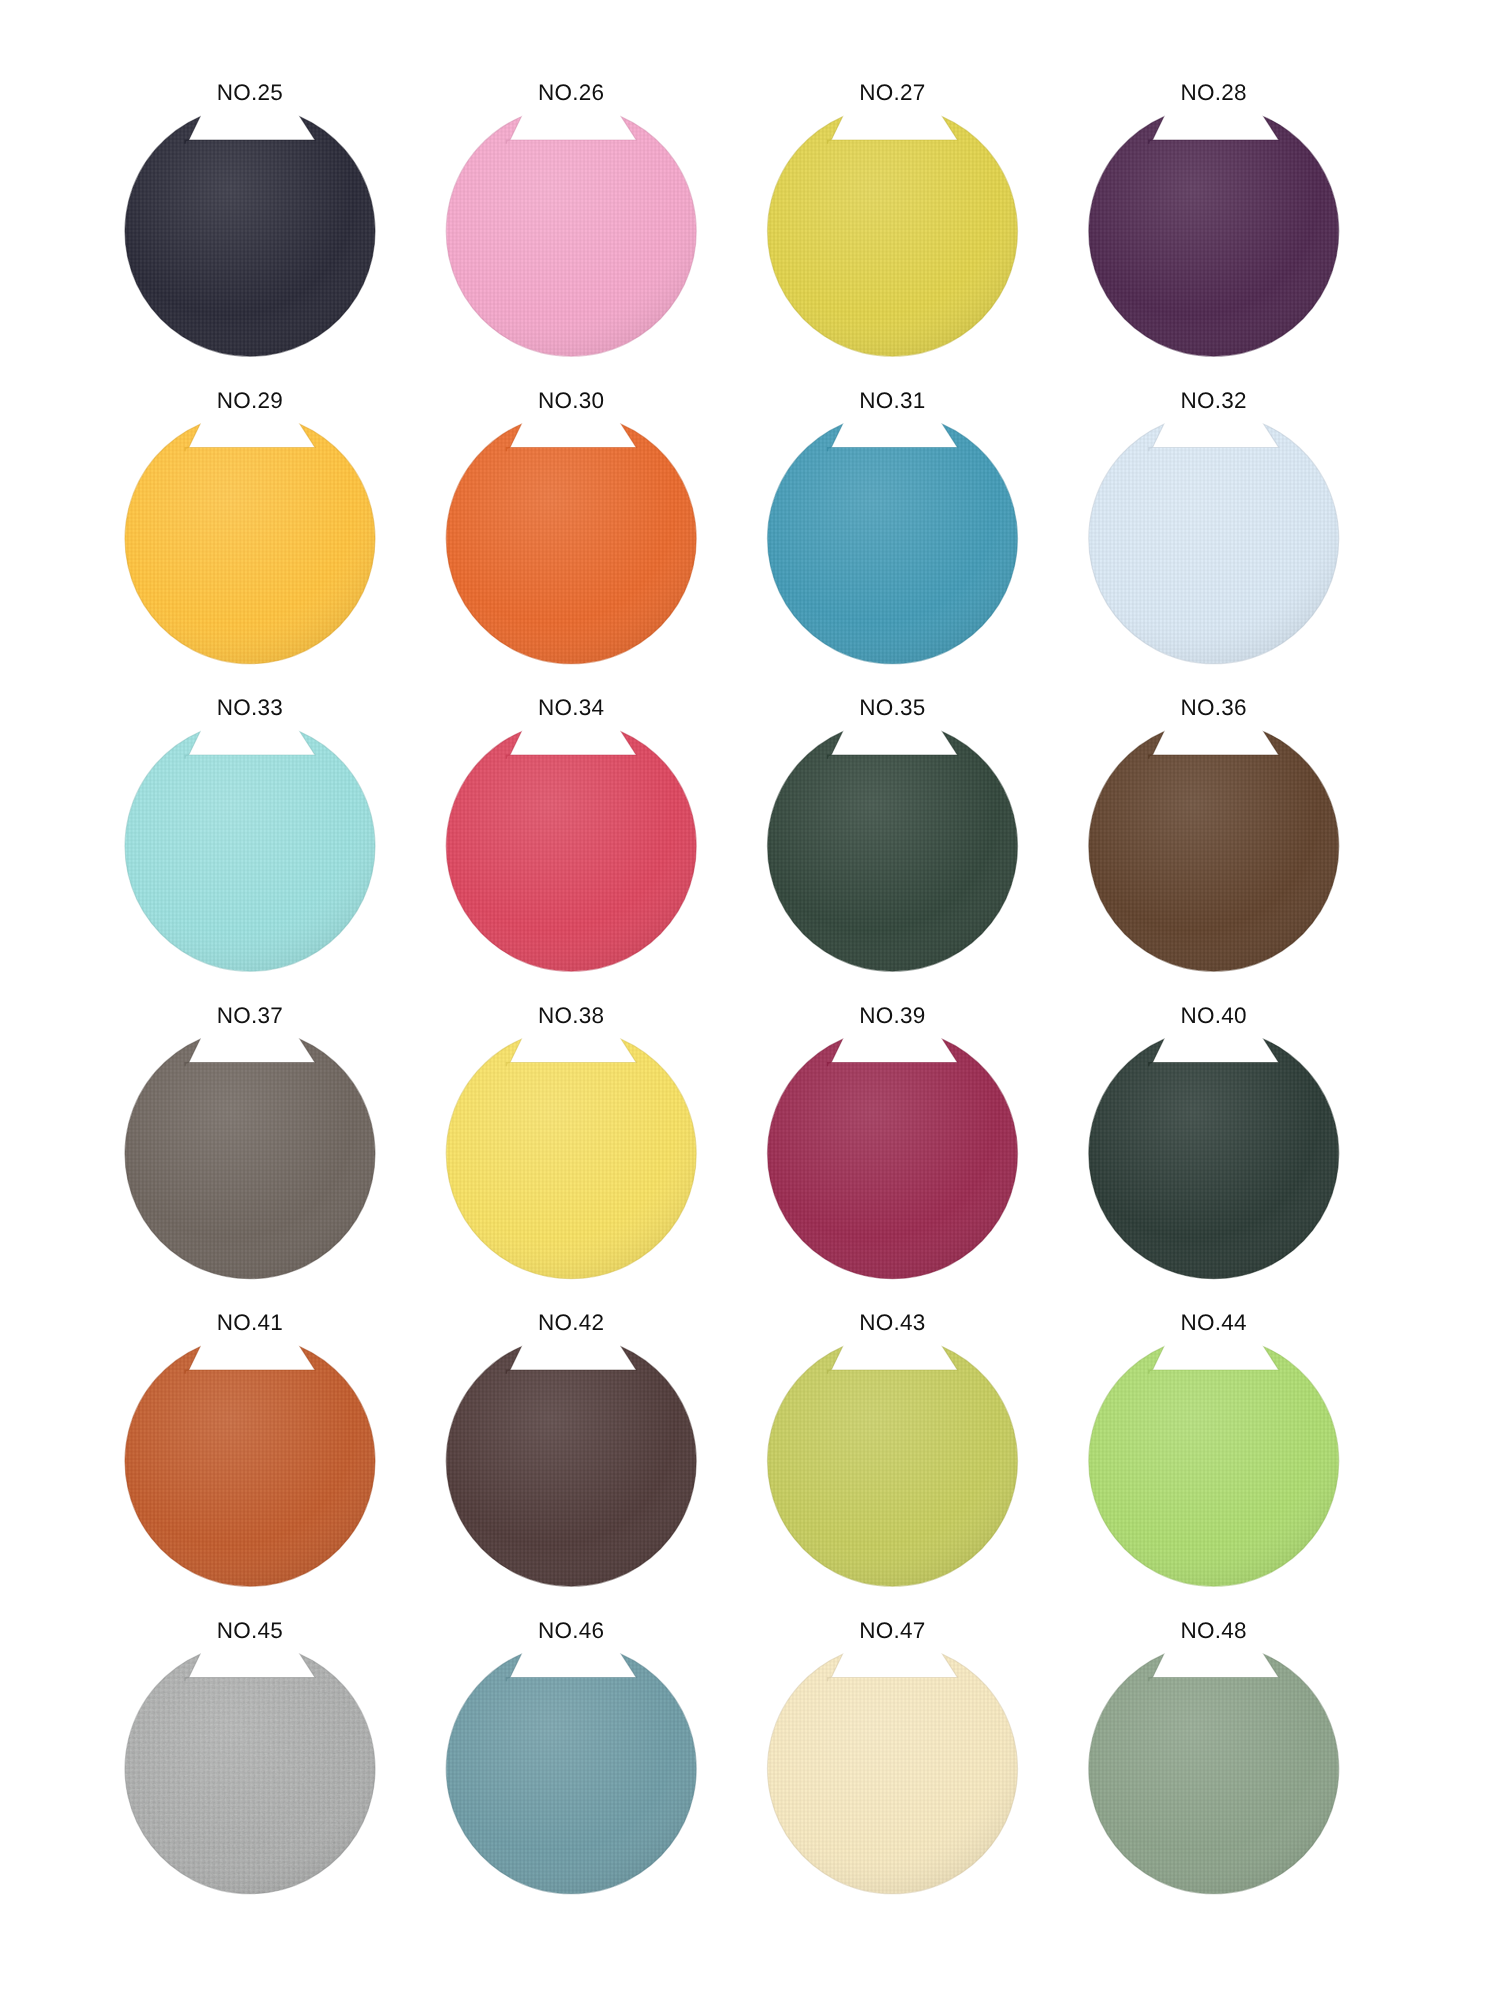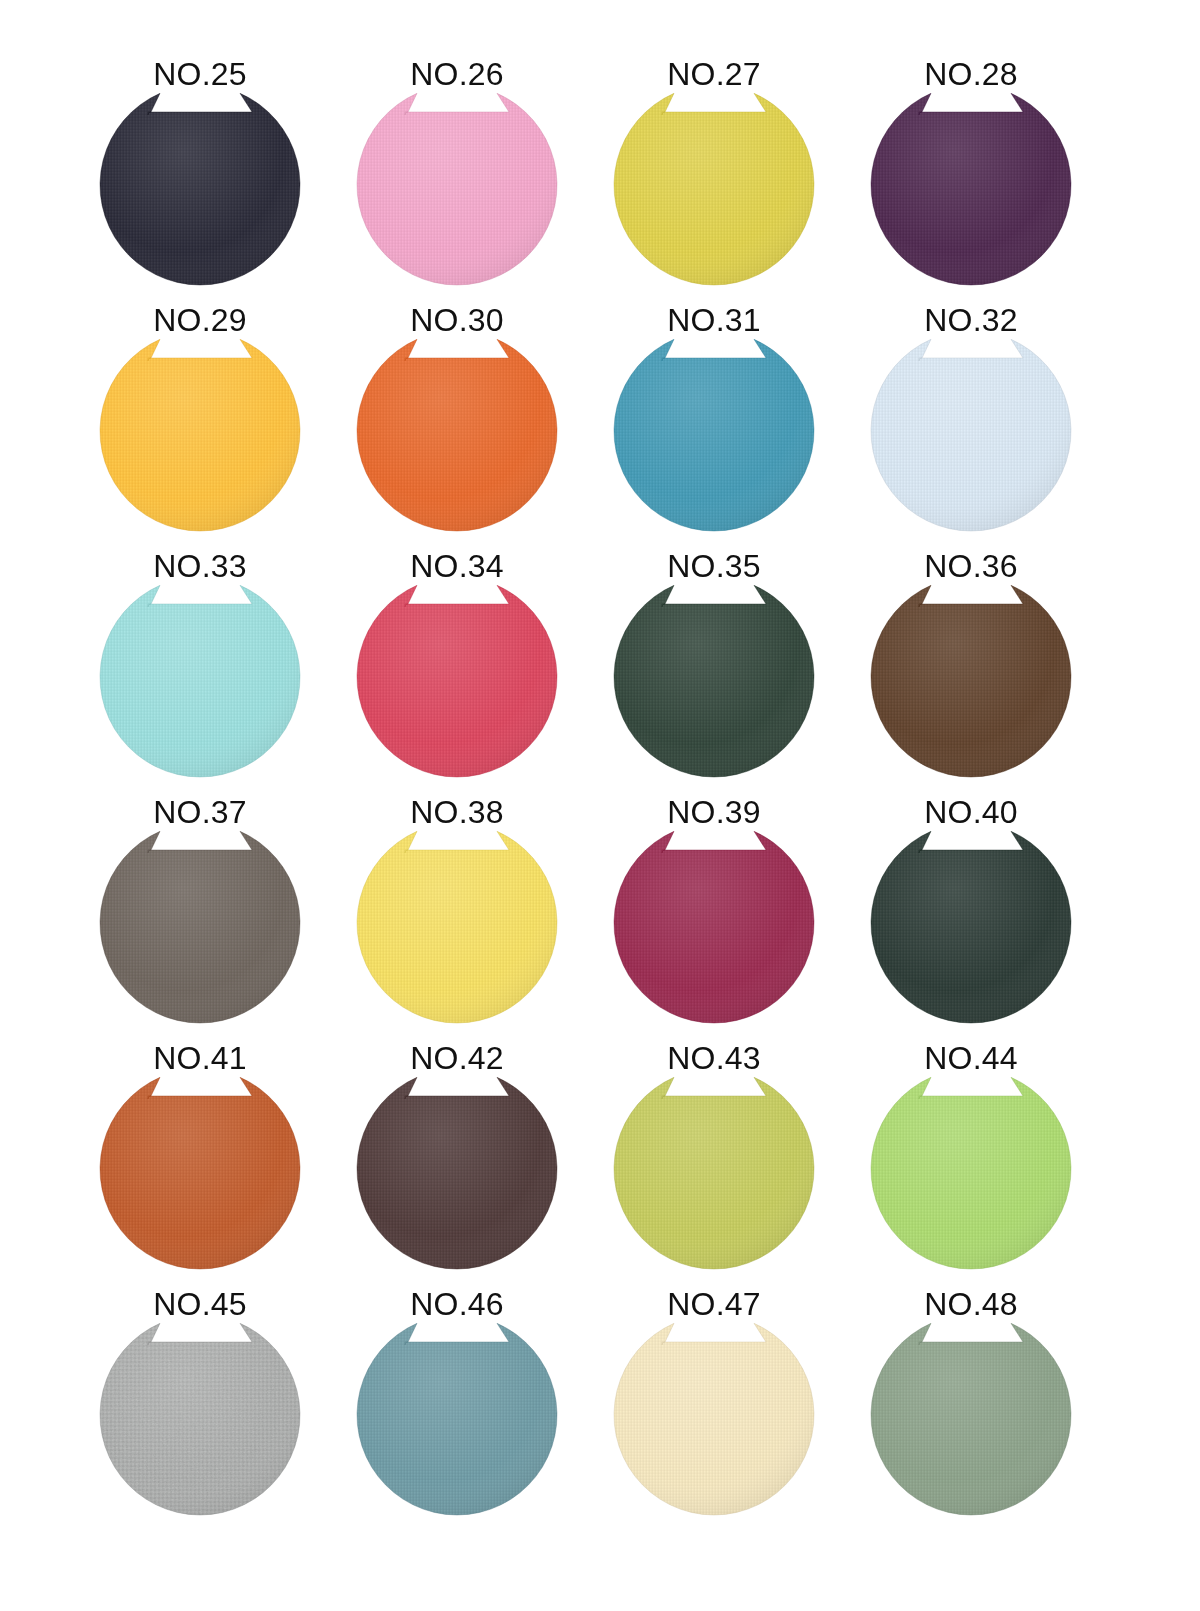--- a/index.html
+++ b/index.html
@@ -59,21 +59,21 @@
 
   
   .swatch-label {
     position: absolute;
     left: 0;
     top: 0;
     width: 200px;
     height: 34px;
     line-height: 34px;
     text-align: center;
-    font-size: 32px;
+    font-size: 18px;
     font-family: "Liberation Sans", sans-serif;
     color: #111111;
     letter-spacing: 0.2px;
     white-space: nowrap;
     z-index: 3;
     pointer-events: none;
   }
 </style>
 </head>
 <body>

